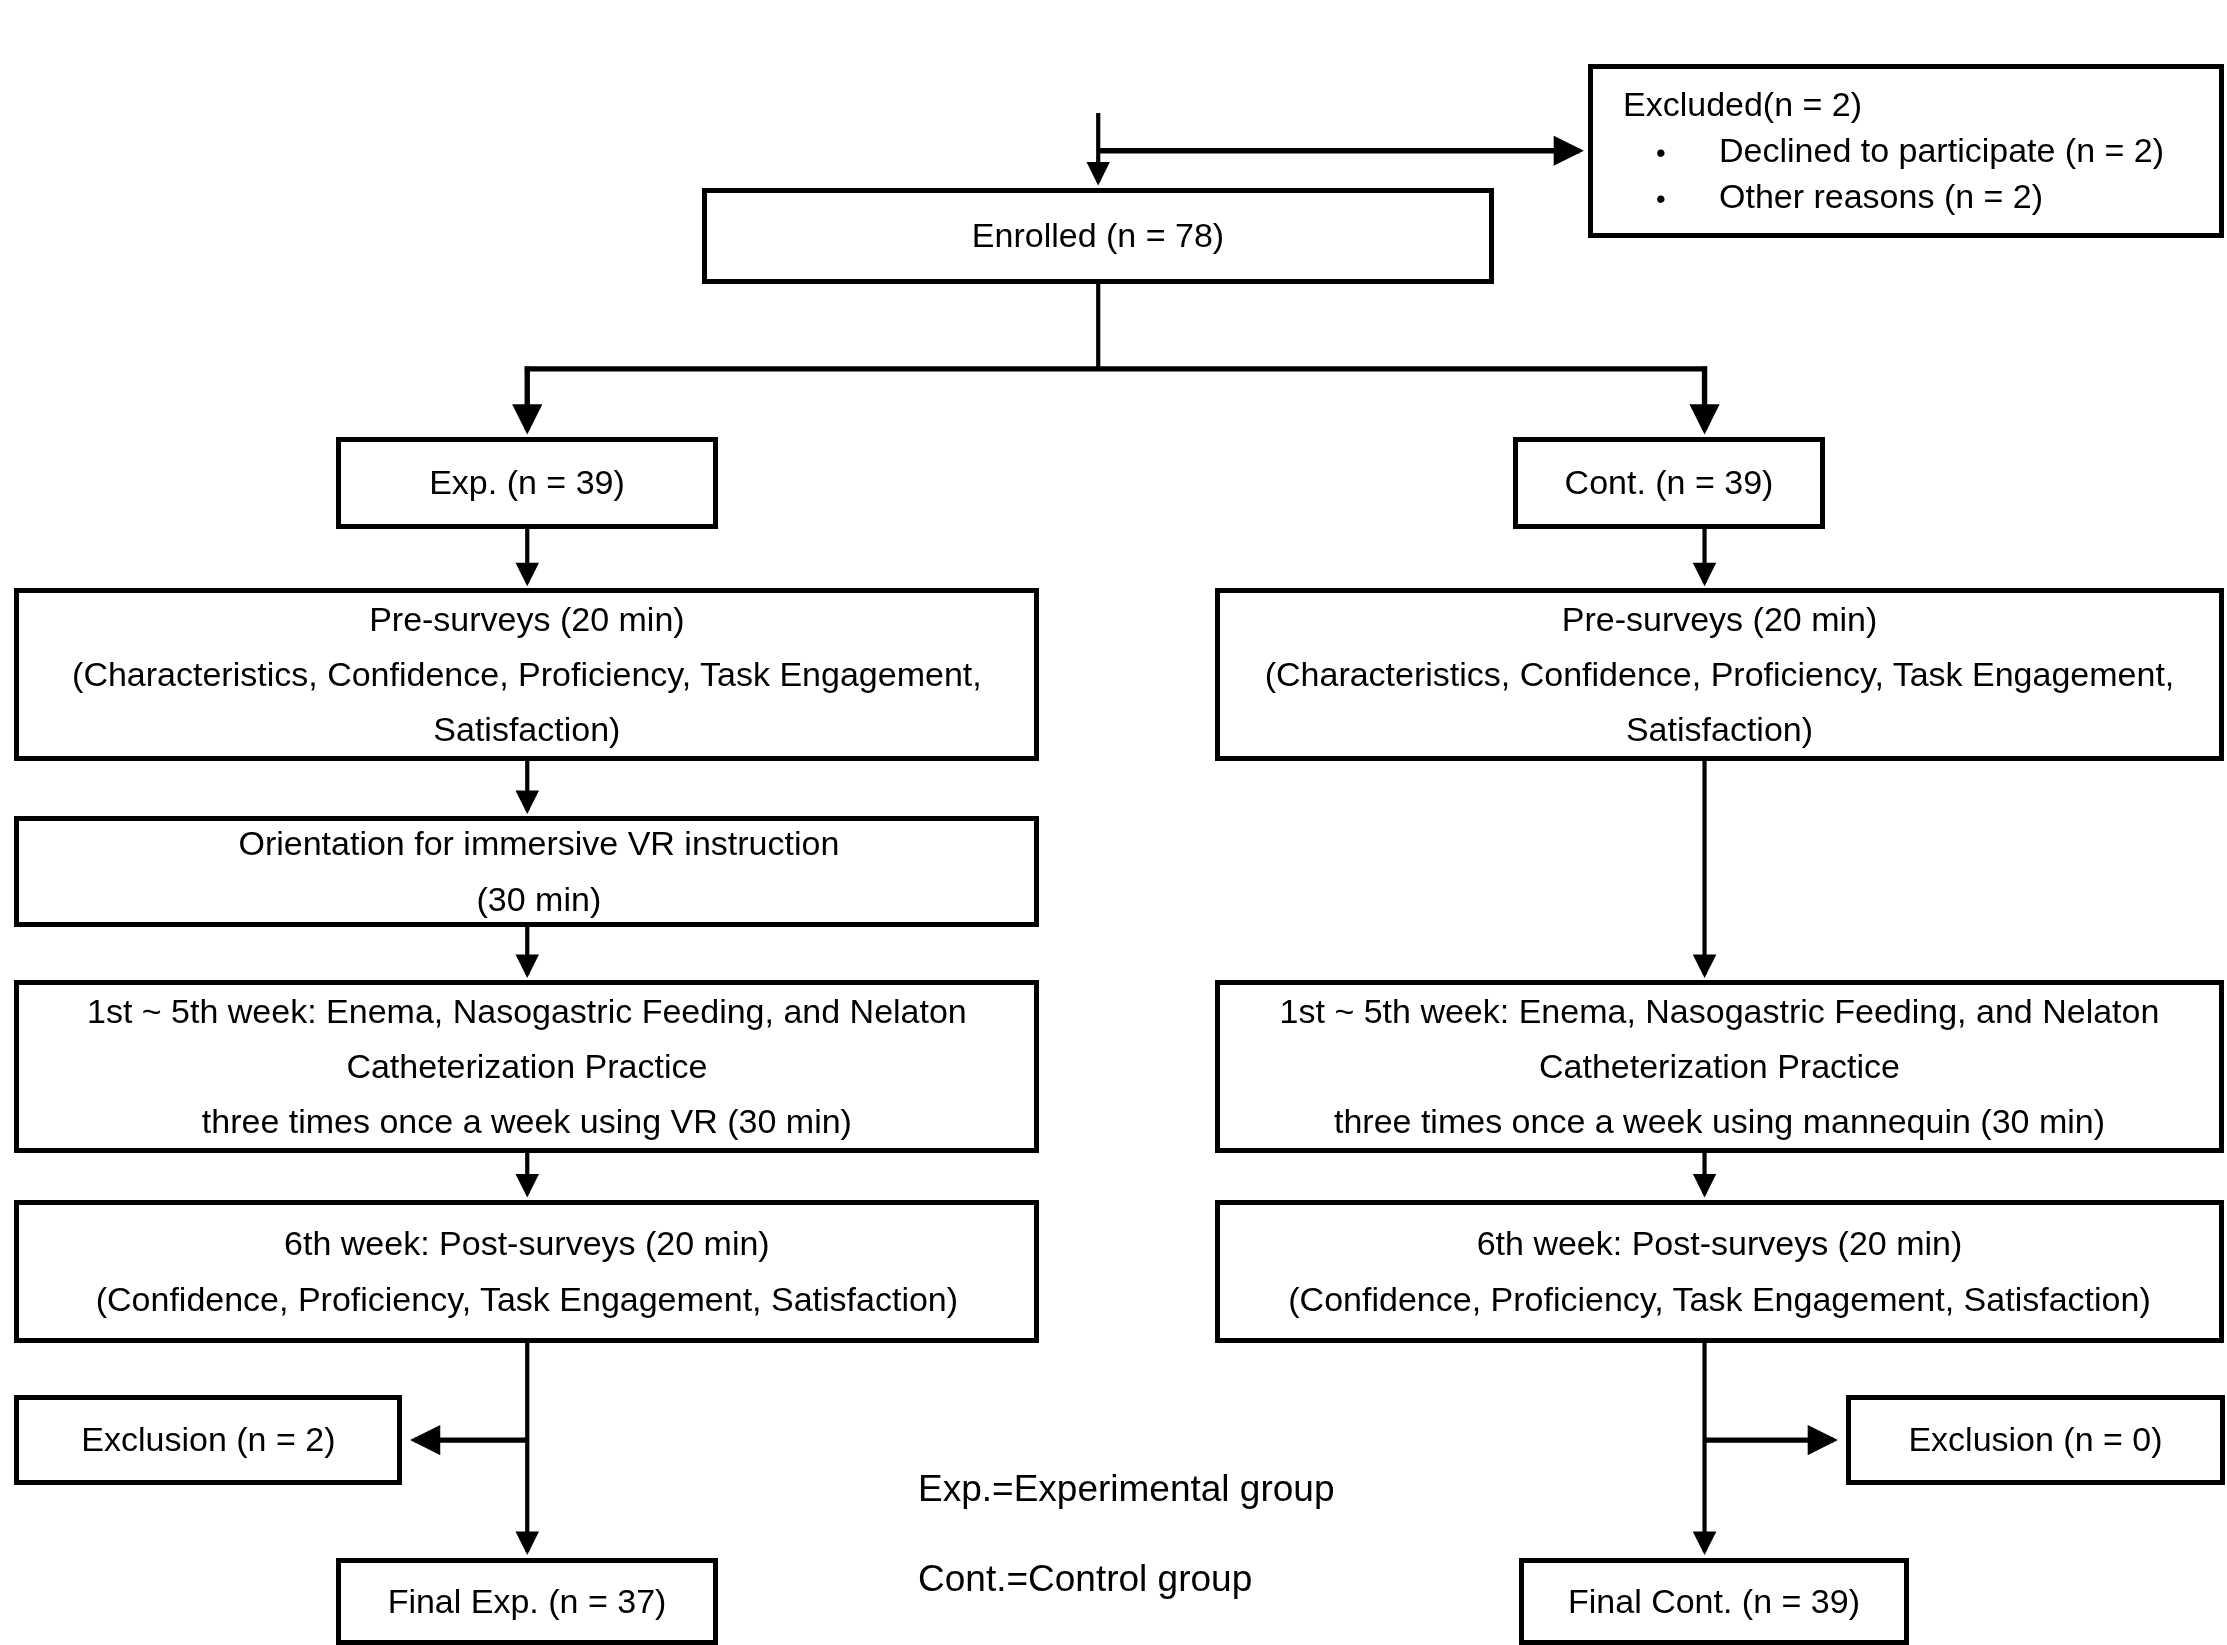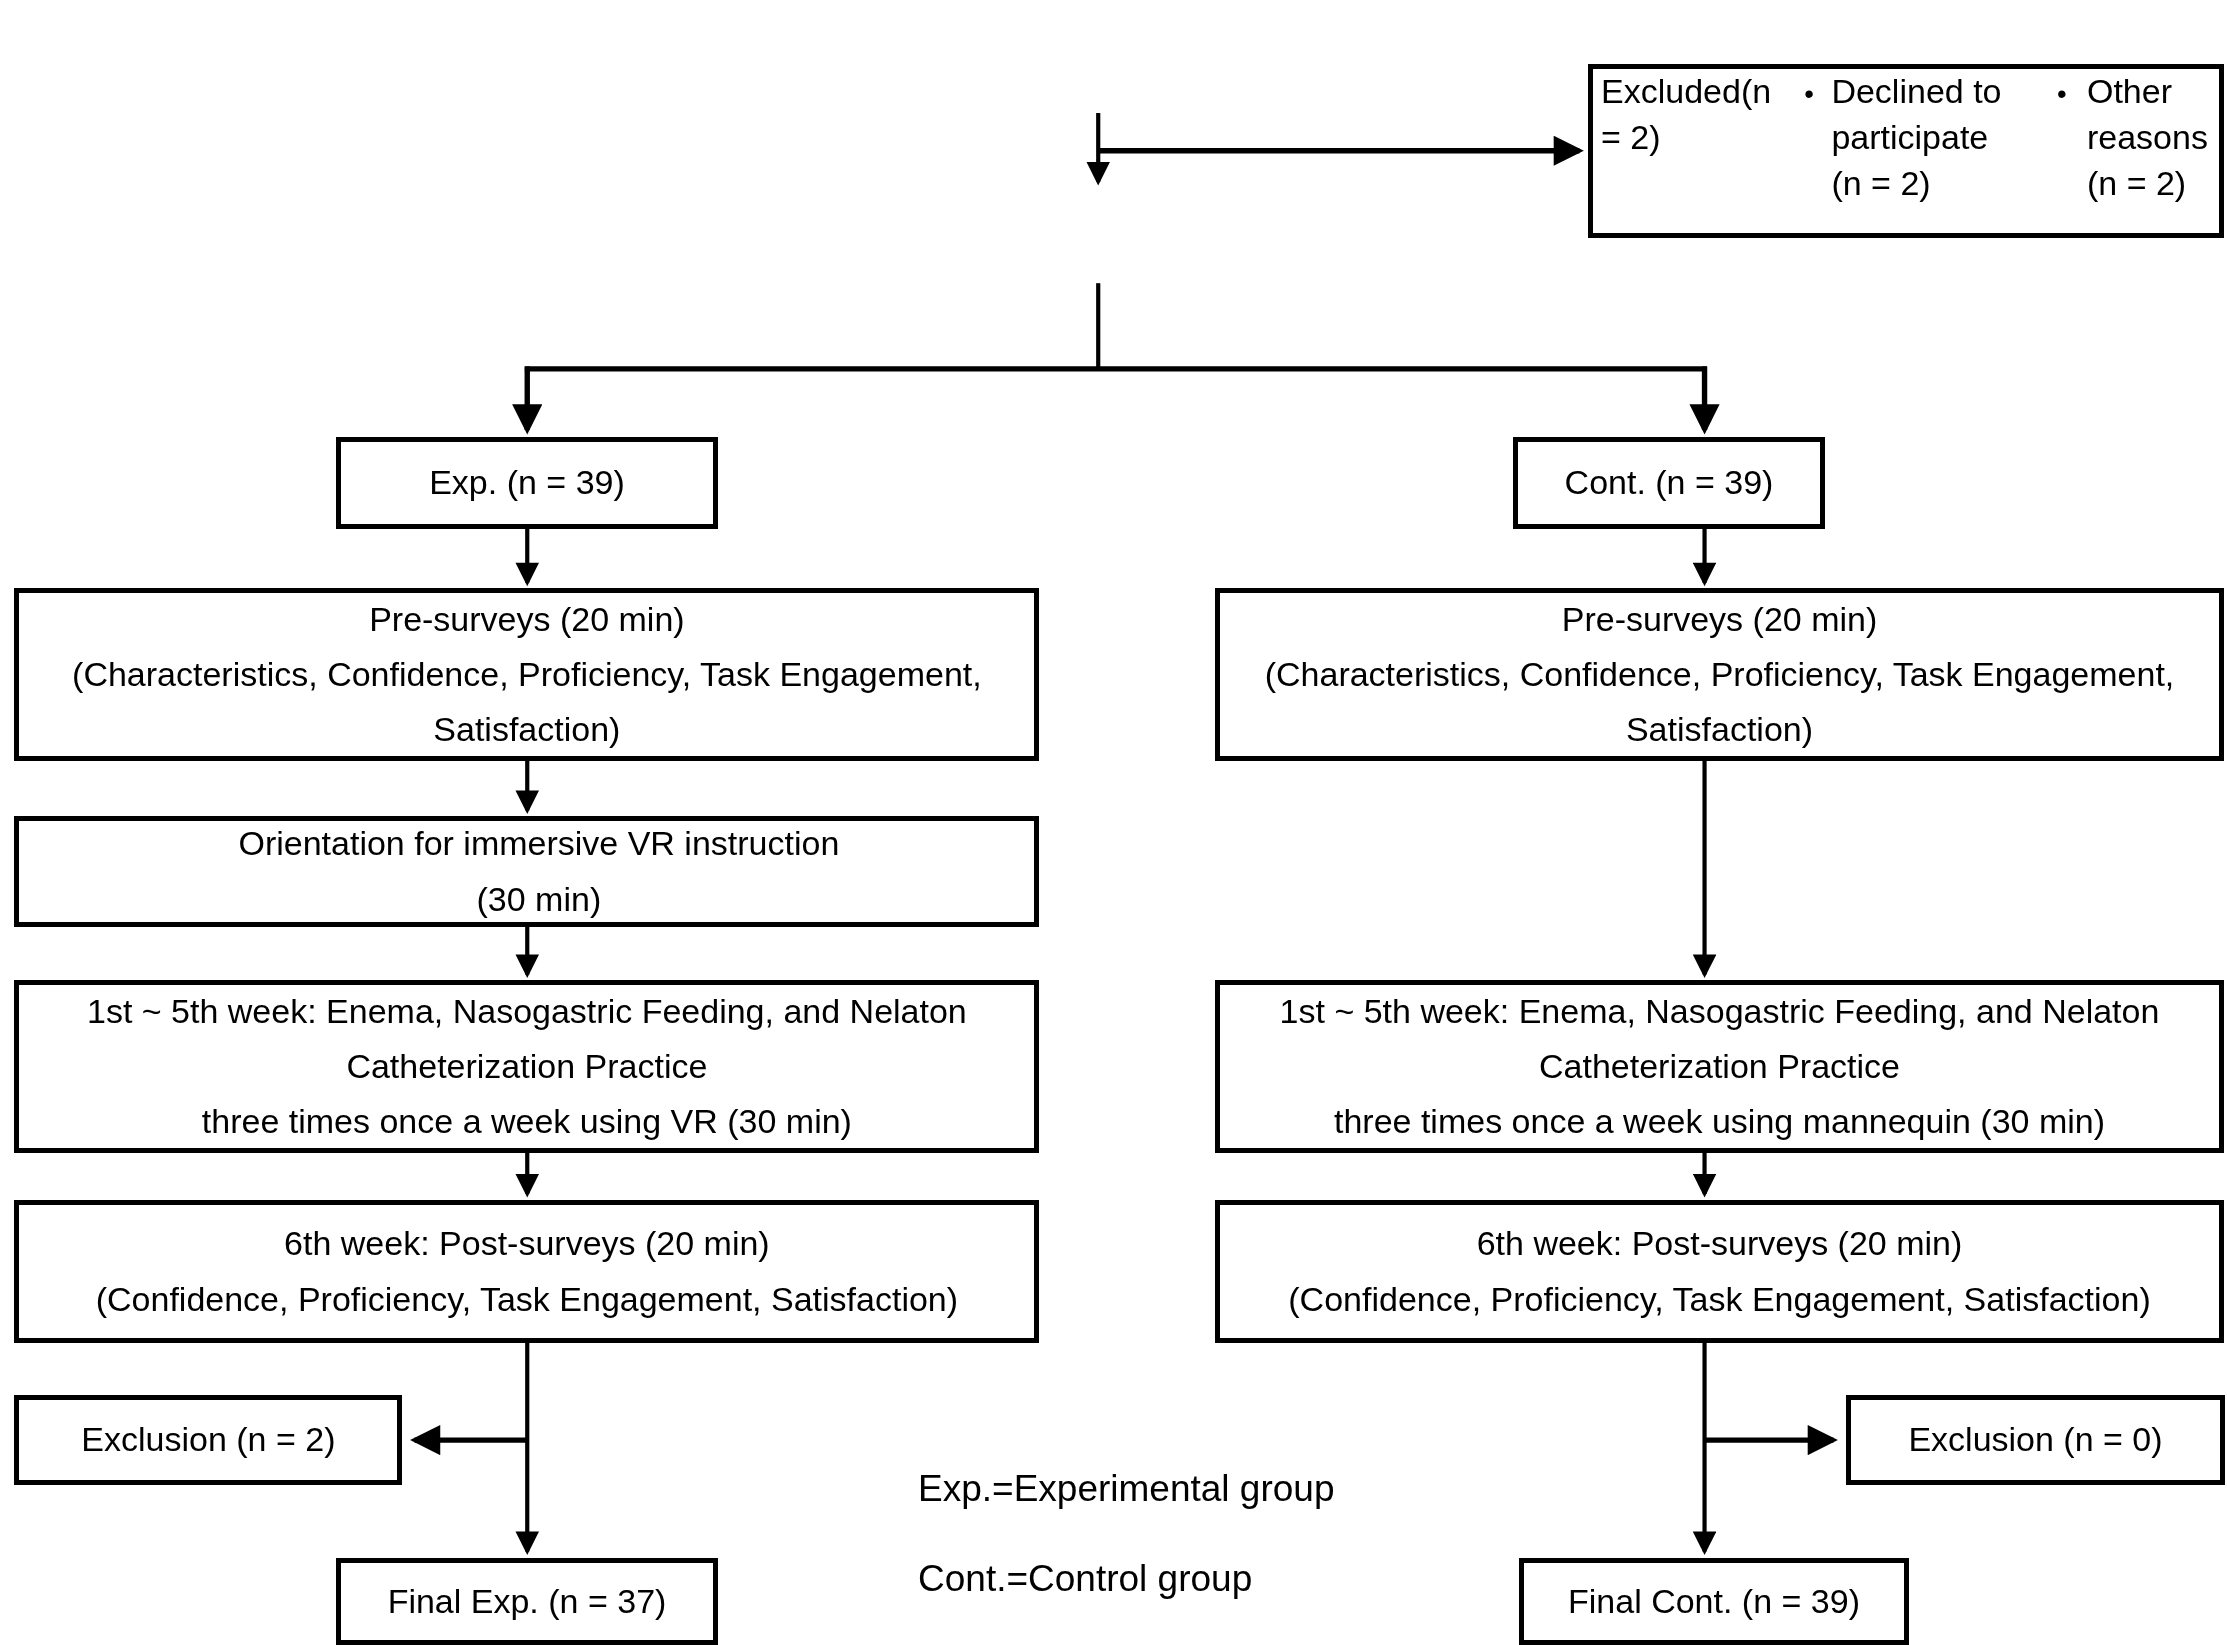--- a/index.html
+++ b/index.html
@@ -19,21 +19,21 @@
     box-sizing:border-box;
     display:flex; align-items:center; justify-content:center;
     text-align:center;
     font-size:34px; line-height:1.62;
     white-space:pre-line;
     z-index:2;
   }
   
   #box-assessed  { left:702px; top:18.6px;   width:792px; height:95px; }
   #box-excluded  { left:1588px; top:64px;  width:636px; height:174px;
-                   align-items:flex-start; justify-content:center;
+                   flex-direction:column; align-items:flex-start; justify-content:center;
                    text-align:left; line-height:1.35; padding-left:30px; }
   #box-enrolled  { left:702px; top:188px;  width:792px; height:96px; }
   #box-exp       { left:336px;  top:437px;  width:382px;  height:92px; }
   #box-cont      { left:1513px; top:437px;  width:312px;  height:92px; }
   #box-pre-left  { left:14.4px;   top:588px;  width:1025px; height:173px; }
   #box-pre-right { left:1215px; top:588px;  width:1009px; height:173px; }
   #box-orient    { left:14.4px;   top:816px; width:1025px; height:111px;padding-left:24px; }
   #box-week-left { left:14.4px;   top:980px; width:1025px; height:173px; }
   #box-week-right{ left:1215px; top:980px; width:1009px; height:173px; }
   #box-post-left { left:14.4px;   top:1200px; width:1025px; height:143px; }
@@ -95,20 +95,23 @@
     <div class="ex-item">
       <span class="ex-dot">•</span>
       <span>Declined to participate (n = 2)</span>
     </div>
     <div class="ex-item">
       <span class="ex-dot">•</span>
       <span>Other reasons (n = 2)</span>
     </div>
   </div>
 
+  <div class="box" id="box-enrolled">
+    <span>Enrolled (n = 78)</span>
+  </div>
 
   <div class="box" id="box-exp">
     <span>Exp. (n = 39)</span>
   </div>
 
   <div class="box" id="box-cont">
     <span>Cont. (n = 39)</span>
   </div>
 
   <div class="box" id="box-pre-left">

